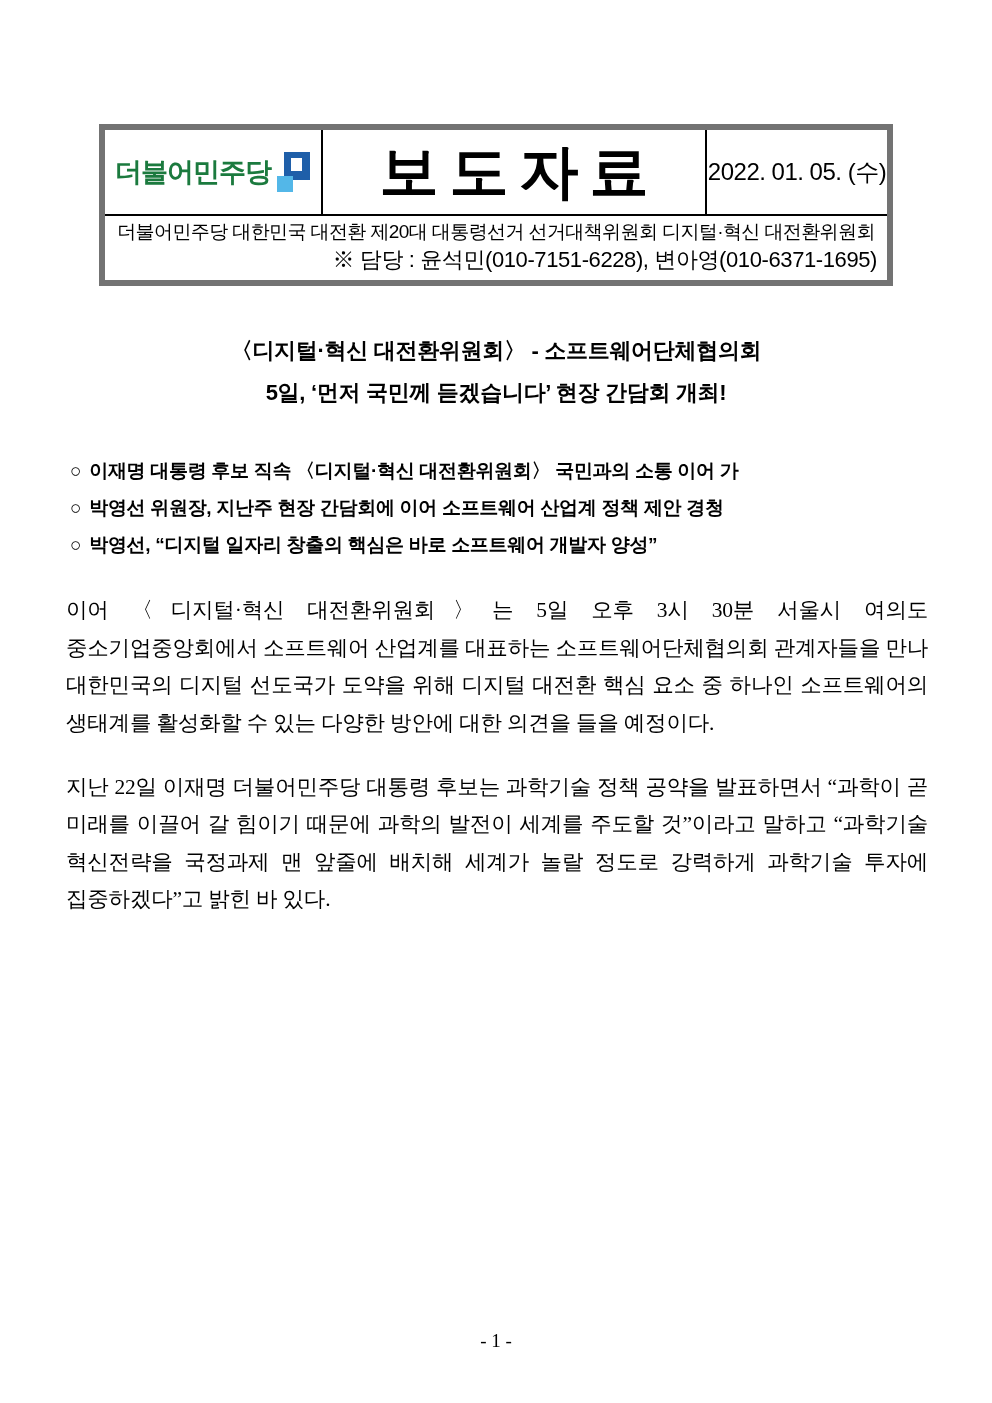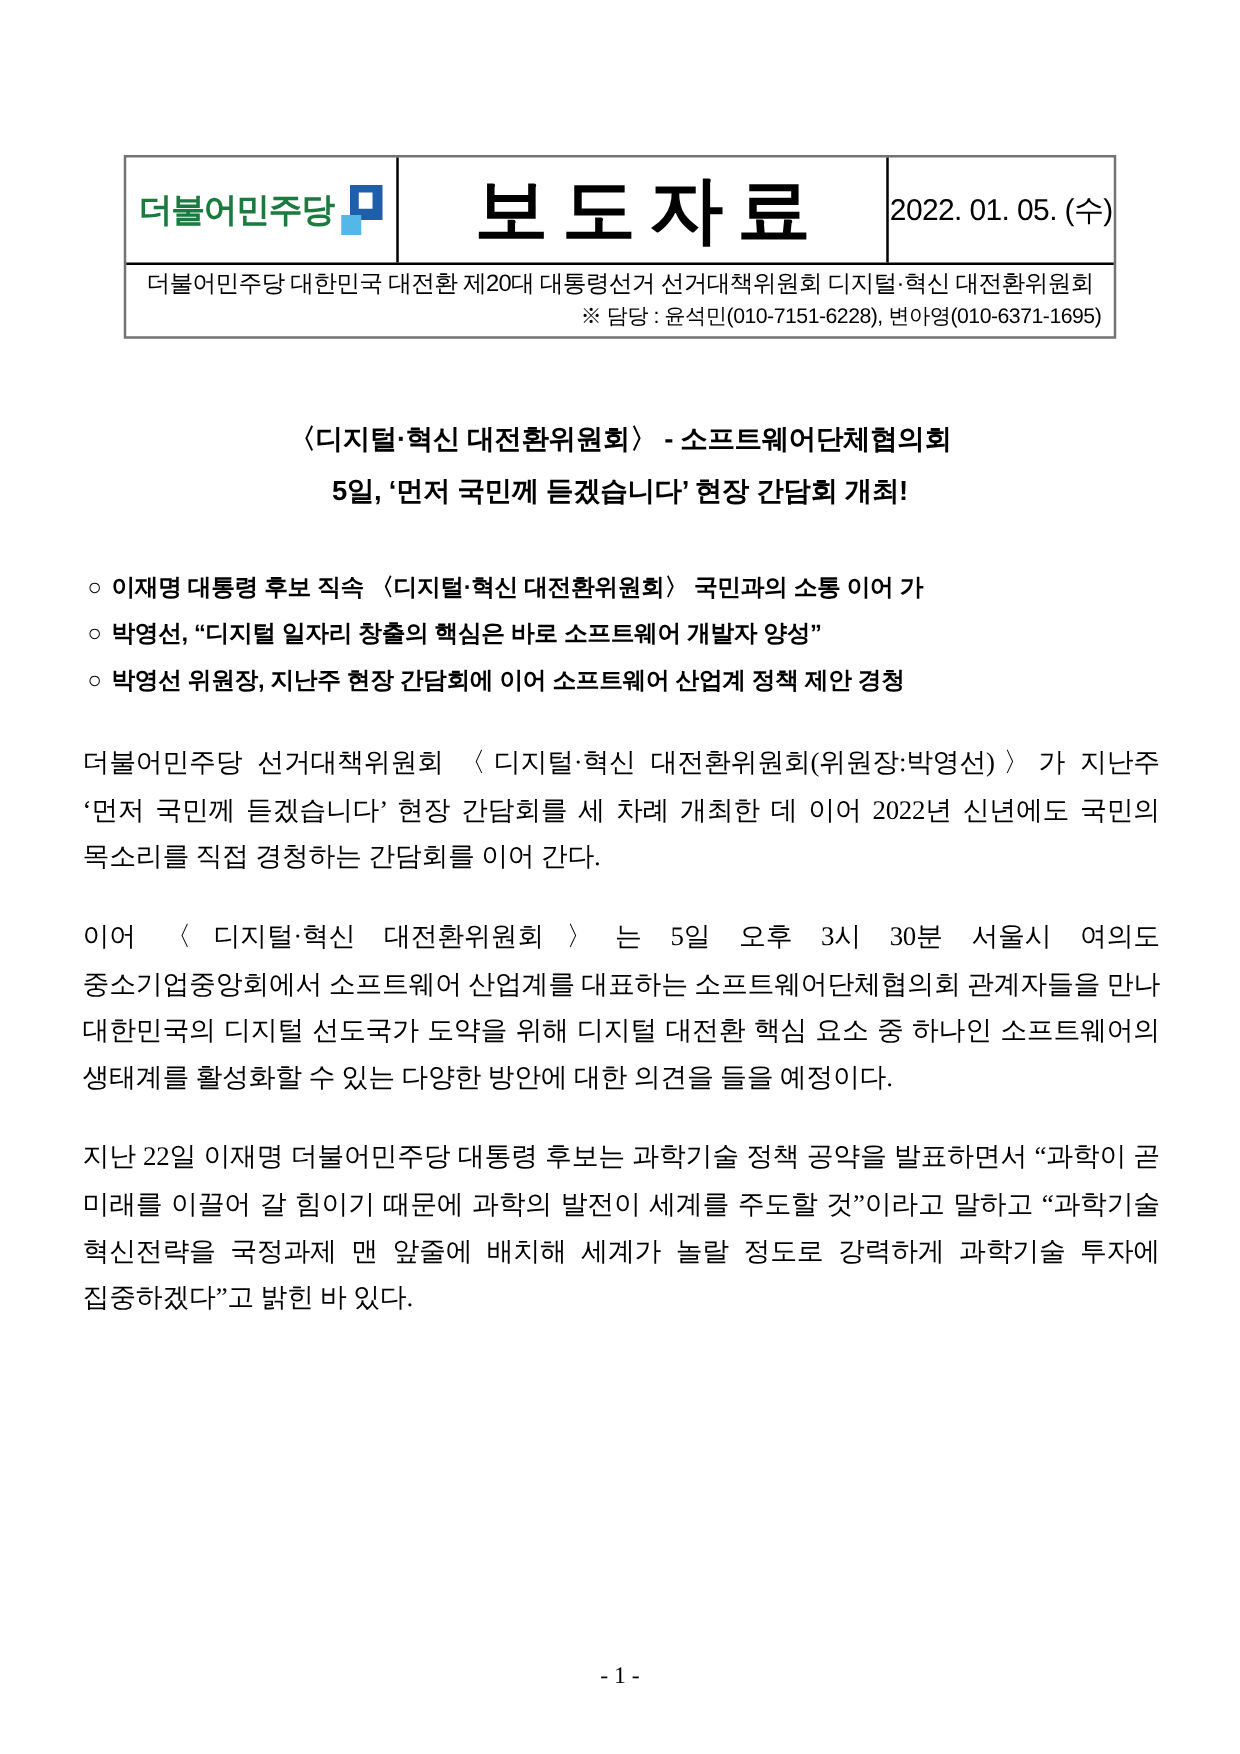--- a/index.html
+++ b/index.html
@@ -22,21 +22,21 @@
     box-sizing: border-box;
     padding: 0;
   }
 
   
   .header-box {
     position: absolute;
     left: 99px;
     top: 124px;
     width: 794px;
-    border: 2px solid #737373;
+    border: 6px solid #737373;
     box-sizing: border-box;
   }
   .header-top {
     display: flex;
     align-items: stretch;
     height: 84px;
   }
   .logo-cell {
     width: 218px;
     border-right: 2px solid #000;
@@ -124,21 +124,21 @@
   }
   .org-line {
     font-family: "Liberation Sans", sans-serif;
     font-size: 19px;
     text-align: center;
     letter-spacing: -0.6px;
     line-height: 1.35;
   }
   .contact-line {
     font-family: "Liberation Sans", sans-serif;
-    font-size: 17px;
+    font-size: 22px;
     text-align: right;
     letter-spacing: -0.4px;
     line-height: 1.4;
     padding-right: 2px;
   }
 
   
   .headline {
     position: absolute;
     left: 99px;
@@ -239,28 +239,27 @@
   <div class="headline">
     <div>〈디지털·혁신 대전환위원회〉 - 소프트웨어단체협의회</div>
     <div>5일, ‘먼저 국민께 듣겠습니다’ 현장 간담회 개최!</div>
   </div>
 
   <div class="bullets">
     <div class="bullet">
       <span class="marker">○</span><span>이재명 대통령 후보 직속 〈디지털·혁신 대전환위원회〉 국민과의 소통 이어 가</span>
     </div>
     <div class="bullet">
+      <span class="marker">○</span><span>박영선 위원장, 지난주 현장 간담회에 이어 소프트웨어 산업계 정책 제안 경청</span>
+    </div>
+    <div class="bullet">
       <span class="marker">○</span><span>박영선, “디지털 일자리 창출의 핵심은 바로 소프트웨어 개발자 양성”</span>
     </div>
-    <div class="bullet">
-      <span class="marker">○</span><span>박영선 위원장, 지난주 현장 간담회에 이어 소프트웨어 산업계 정책 제안 경청</span>
-    </div>
   </div>
 
   <div class="body-text">
-    <p class="para">더불어민주당 선거대책위원회 〈디지털·혁신 대전환위원회(위원장:박영선)〉가 지난주 ‘먼저 국민께 듣겠습니다’ 현장 간담회를 세 차례 개최한 데 이어 2022년 신년에도 국민의 목소리를 직접 경청하는 간담회를 이어 간다.</p>
     <p class="para">이어 〈디지털·혁신 대전환위원회〉는 5일 오후 3시 30분 서울시 여의도 중소기업중앙회에서 소프트웨어 산업계를 대표하는 소프트웨어단체협의회 관계자들을 만나 대한민국의 디지털 선도국가 도약을 위해 디지털 대전환 핵심 요소 중 하나인 소프트웨어의 생태계를 활성화할 수 있는 다양한 방안에 대한 의견을 들을 예정이다.</p>
     <p class="para">지난 22일 이재명 더불어민주당 대통령 후보는 과학기술 정책 공약을 발표하면서 “과학이 곧 미래를 이끌어 갈 힘이기 때문에 과학의 발전이 세계를 주도할 것”이라고 말하고 “과학기술 혁신전략을 국정과제 맨 앞줄에 배치해 세계가 놀랄 정도로 강력하게 과학기술 투자에 집중하겠다”고 밝힌 바 있다.</p>
   </div>
 
   <div class="page-number">- 1 -</div>
 
 </div>
 
 </body></html>

